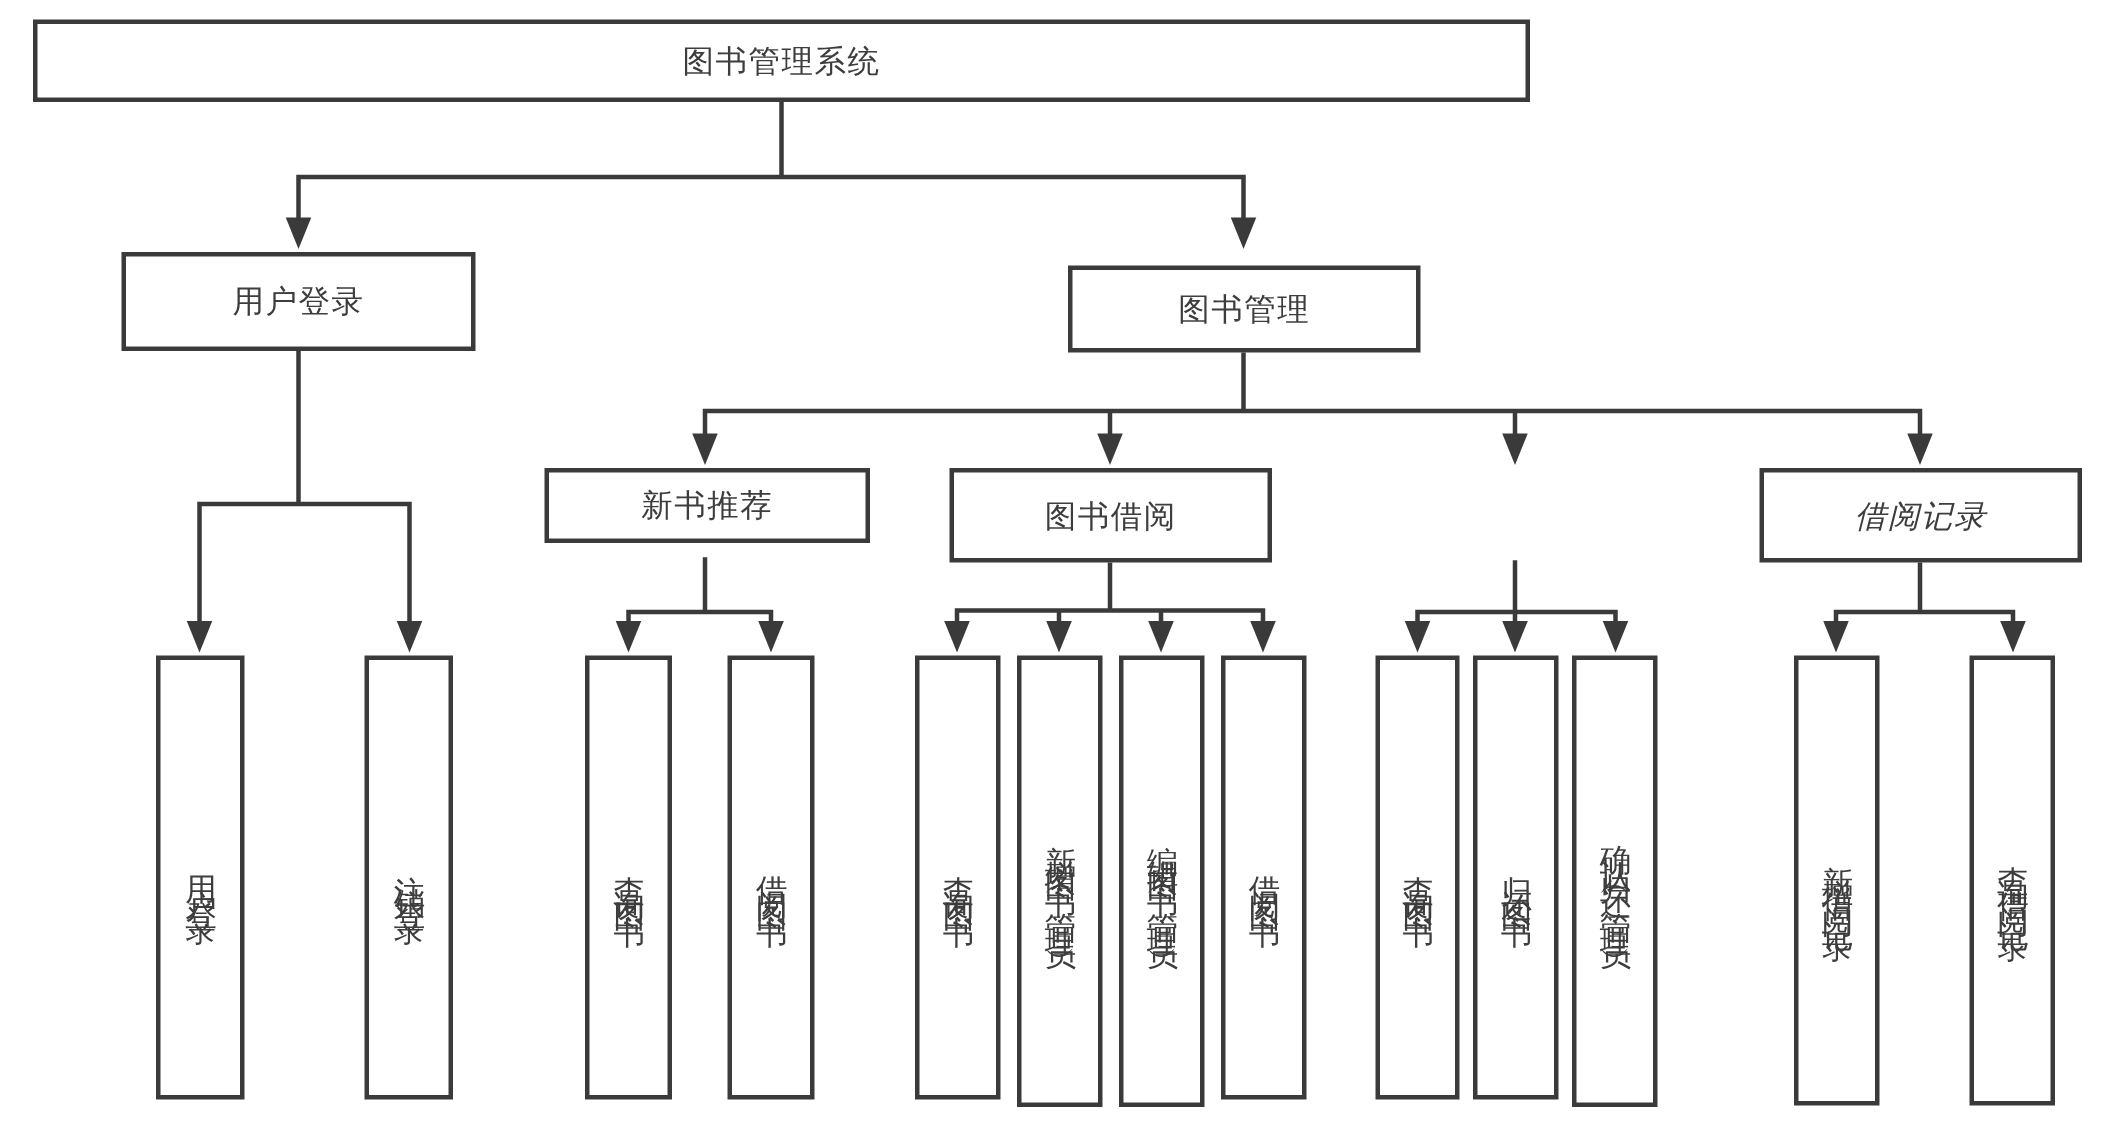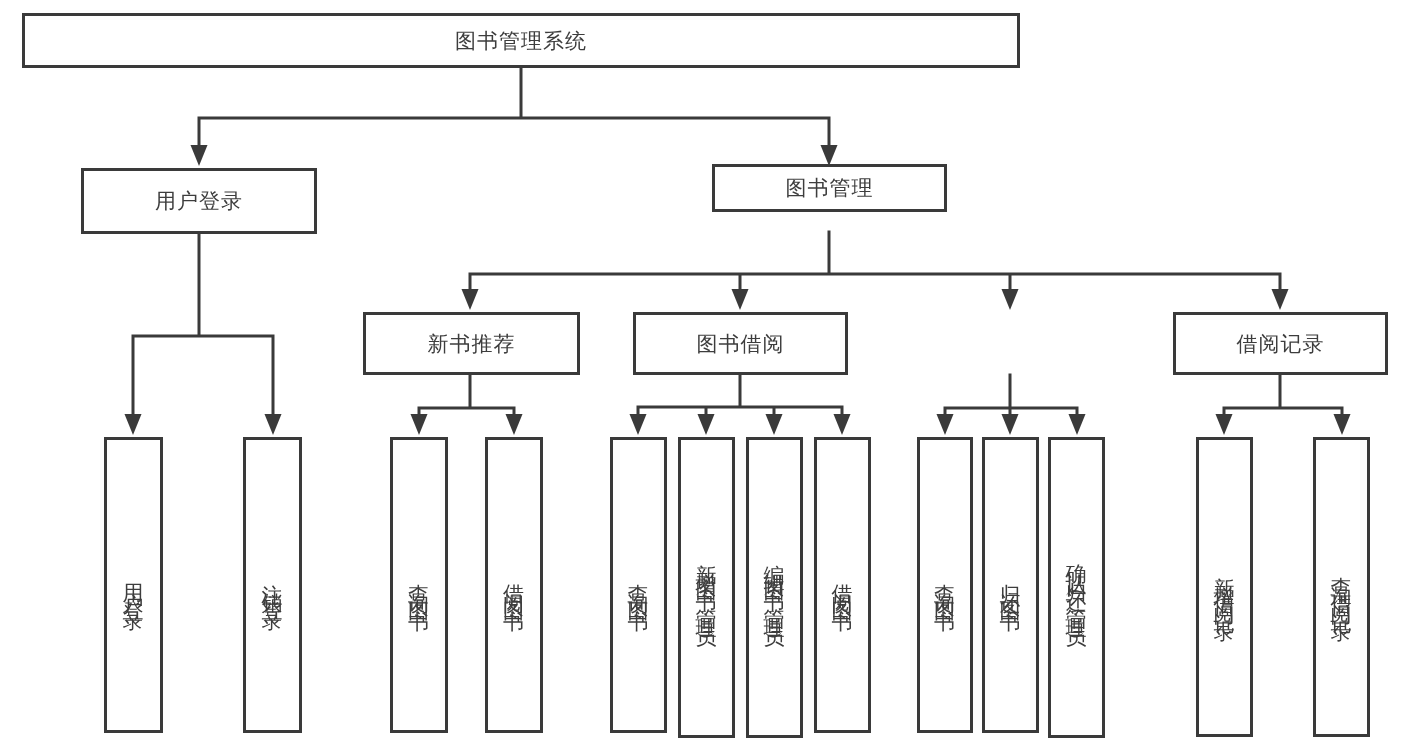--- a/index.html
+++ b/index.html
@@ -89,31 +89,31 @@
     <polygon points="1333.5,414 1350.5,414 1342,435"></polygon>
   </svg>
 
   <div class="node hbox" style="left:22px;top:13px;width:998px;height:55px;">
     <span>图书管理系统</span>
   </div>
 
   <div class="node hbox" style="left:81px;top:168px;width:236px;height:66px;">
     <span>用户登录</span>
   </div>
-  <div class="node hbox" style="left:712px;top:164px;width:235px;height:48px;">
+  <div class="node hbox" style="left:712px;top:177px;width:235px;height:58px;">
     <span>图书管理</span>
   </div>
 
-  <div class="node hbox" style="left:363px;top:312px;width:217px;height:63px;">
+  <div class="node hbox" style="left:363px;top:312px;width:217px;height:50px;">
     <span>新书推荐</span>
   </div>
   <div class="node hbox" style="left:633px;top:312px;width:215px;height:63px;">
     <span>图书借阅</span>
   </div>
-  <div class="node hbox" style="left:1173px;top:312px;width:215px;height:63px;">
+  <div class="node hbox" style="left:1173px;top:312px;width:215px;height:63px;font-style:italic;">
     <span>借阅记录</span>
   </div>
 
   <div class="node vbox" style="left:104px;top:437px;width:59px;height:296px;">
     <span class="vlabel">用户登录</span>
   </div>
   <div class="node vbox" style="left:243px;top:437px;width:59px;height:296px;">
     <span class="vlabel">注销登录</span>
   </div>
   <div class="node vbox" style="left:390px;top:437px;width:58px;height:296px;">

